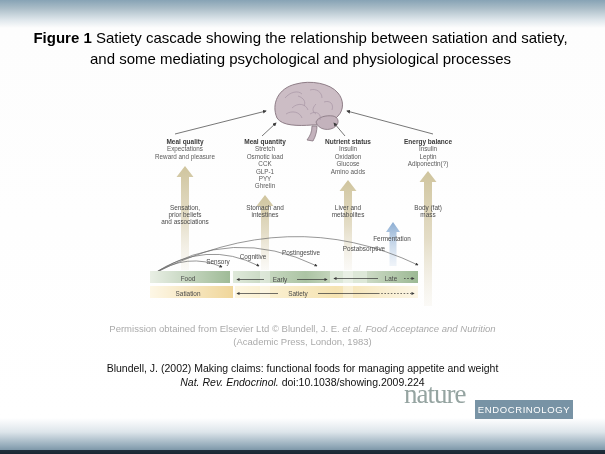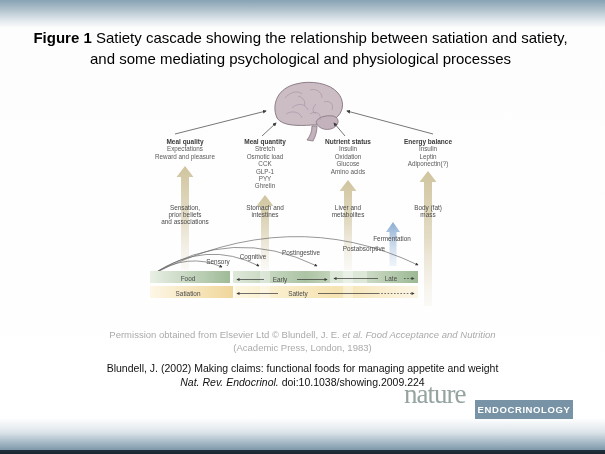--- a/index.html
+++ b/index.html
@@ -13,21 +13,21 @@
       #ffffff 418px,#dde5ea 432px,#93aab9 446px,#7e98a9 450px,
       #22303d 450px,#1a2733 454px);
   }
   .title{
     position:absolute;top:27px;left:28px;right:32px;
     text-align:center;font-size:15px;line-height:21px;color:#000;
   }
   .title b{font-weight:bold;}
   .permission{
     position:absolute;top:323px;left:20px;right:20px;
-    text-align:center;font-size:9.5px;line-height:12.5px;color:#aaaaaa;margin-top:6px;
+    text-align:center;font-size:9.5px;line-height:12.5px;color:#aaaaaa;
   }
   .citation{
     position:absolute;top:362px;left:20px;right:20px;
     text-align:center;font-size:10.5px;line-height:13.5px;color:#111;
   }
   .wavy{
     text-decoration-style:wavy;
     text-decoration-color:#cc3b33;
     text-decoration-thickness:1px;
     text-underline-offset:2px;
@@ -45,21 +45,21 @@
   .logo-reviews{
     position:absolute;left:2px;top:17px;
     font-family:"Liberation Serif","DejaVu Serif",serif;
     font-size:14.5px;color:#333d40;letter-spacing:1.2px;
   }
   .logo-box{
     position:absolute;left:73px;top:14px;width:98px;height:19px;
     background:#7893a5;display:flex;align-items:center;justify-content:center;
   }
   .logo-box span{
-    color:#ffffff;font-size:9.5px;font-weight:bold;letter-spacing:0.6px;
+    color:#ffffff;font-size:9.5px;font-weight:normal;letter-spacing:0.6px;
     font-family:"Liberation Sans","DejaVu Sans",sans-serif;
   }
 </style>
 </head>
 <body>
 
 <div class="slide">
 
   <div class="title">
     <b>Figure 1</b>

